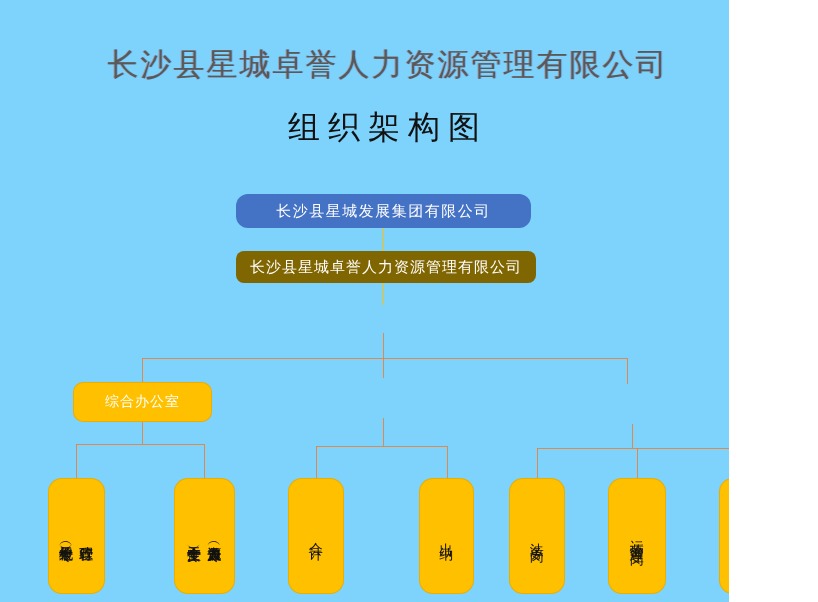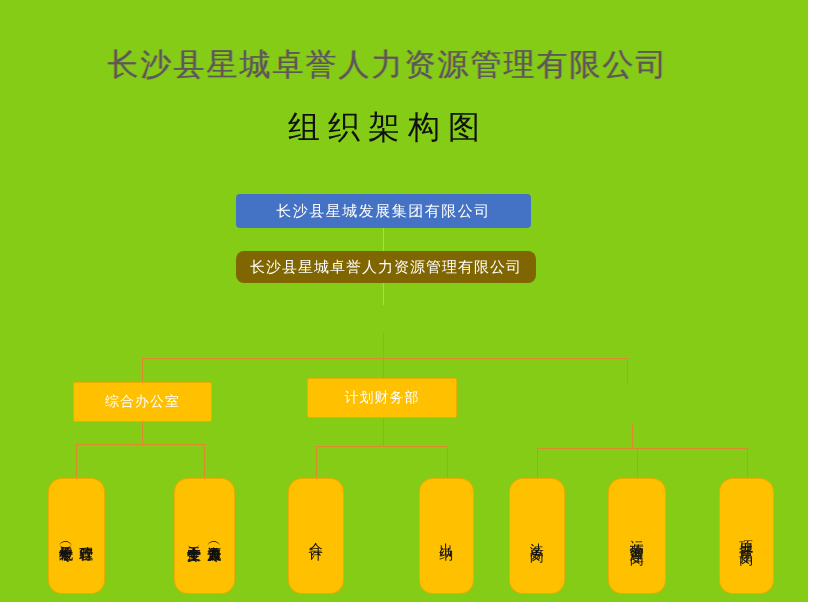--- a/index.html
+++ b/index.html
@@ -1,17 +1,17 @@
 <!DOCTYPE html>
 <html><head>
 <meta charset="utf-8">
 <style>
   html,body{margin:0;padding:0;background:#fff;}
   #stage{
-    position:relative;width:808px;height:602px;background:#84cc16;
+    position:relative;width:729px;height:602px;background:#7dd3fc;
     font-family:"Liberation Sans","DejaVu Sans",sans-serif;
     overflow:hidden;
   }
   
   .doc-title{
     position:absolute;left:0;top:44px;width:776px;text-align:center;
     font-size:31px;letter-spacing:2px;color:#595959;
     text-shadow:-1px 0 rgba(210,70,40,.38),1px 0 rgba(60,90,200,.28);
     white-space:nowrap;
   }
@@ -19,26 +19,26 @@
     position:absolute;left:0;top:106px;width:776px;text-align:center;
     font-size:32px;letter-spacing:8px;color:#111;font-weight:400;
     white-space:nowrap;
   }
   
   .box{
     position:absolute;display:flex;align-items:center;justify-content:center;
     box-sizing:border-box;text-align:center;
   }
   .box-root{left:236px;top:194px;width:295px;height:34px;background:#4472C4;
-    border-radius:4px;color:#fff;font-size:15px;letter-spacing:1.5px;}
+    border-radius:12px;color:#fff;font-size:15px;letter-spacing:1.5px;}
   .box-company{left:236px;top:251px;width:300px;height:32px;background:#806600;
     border-radius:8px;color:#fff;font-size:15px;letter-spacing:1px;}
   .box-manager{left:335px;top:305px;width:97px;height:28px;background:#808080;
     border-radius:6px;color:#fff;font-size:14px;letter-spacing:1px;}
-  .box-dept{background:#FFC000;border-radius:2px;color:#fff;font-size:14px;
+  .box-dept{background:#FFC000;border-radius:10px;color:#fff;font-size:14px;
     letter-spacing:1px;border:1px solid rgba(208,150,0,.45);}
   .dept-1{left:73px;top:382px;width:139px;height:40px;}
   .dept-2{left:307px;top:378px;width:150px;height:40px;}
   .dept-3{left:562px;top:384px;width:141px;height:40px;}
   .box-post{background:#FFC000;border-radius:14px;color:#111;top:478px;height:116px;
     border:1px solid rgba(208,150,0,.45);}
   .post-text{
     writing-mode:vertical-rl;white-space:pre-line;font-size:14px;line-height:1.9;
     letter-spacing:1px;color:#111;max-height:112px;
   }
@@ -97,23 +97,20 @@
   </div>
 
   <div class="box box-company">
     <span>长沙县星城卓誉人力资源管理有限公司</span>
   </div>
 
 
   <div class="box box-dept dept-1">
     <span>综合办公室</span>
   </div>
-  <div class="box box-dept dept-2">
-    <span>计划财务部</span>
-  </div>
 
   <div class="box box-post post-1 post-wide">
     <span class="post-text">行政管理
 （兼纪检专干）</span>
   </div>
   <div class="box box-post post-2 post-wide">
     <span class="post-text">人力资源专员（兼
 安全生产专干）</span>
   </div>
   <div class="box box-post post-3">

